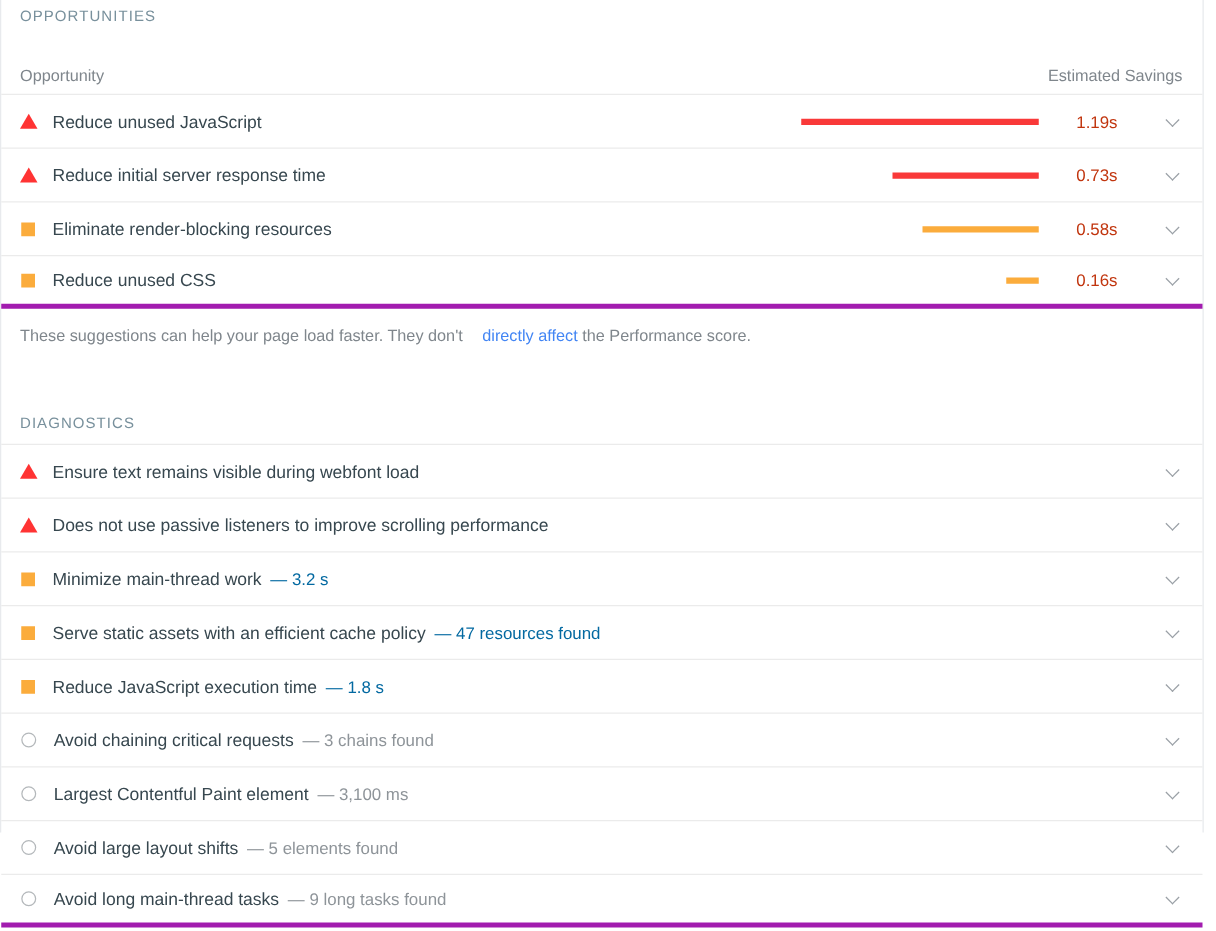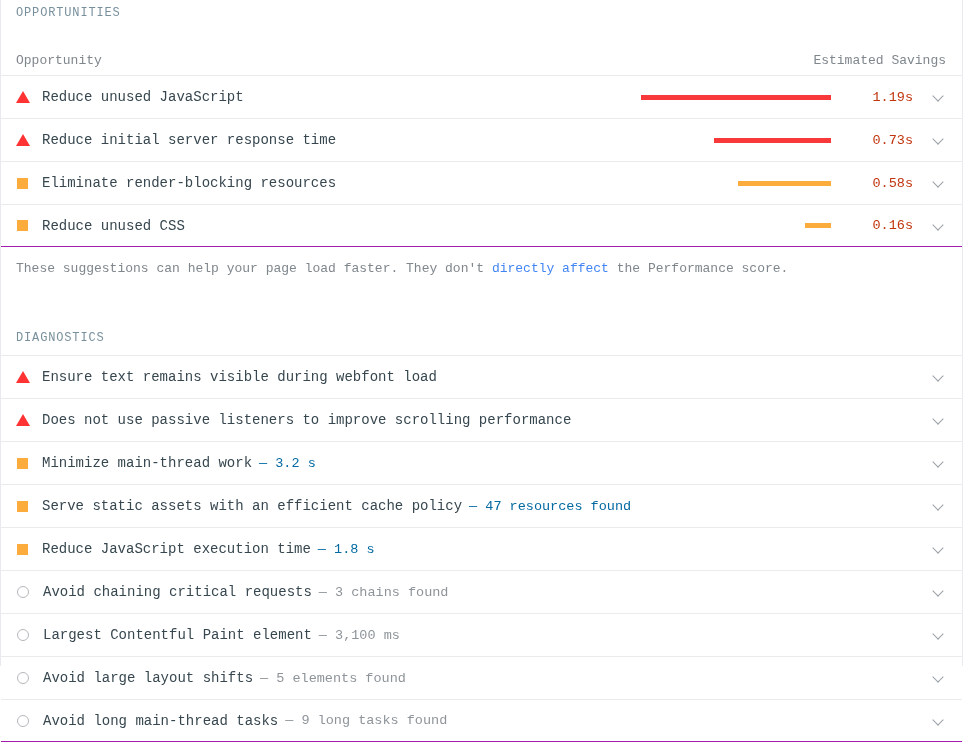--- a/index.html
+++ b/index.html
@@ -16,21 +16,20 @@
   }
 
   .panel {
     position: relative;
     width: 963px;
     height: 666px;
     box-sizing: border-box;
     border-left: 1px solid #e8eaed;
     border-right: 1px solid #e8eaed;
     background: #ffffff;
-    font-family: Liberation Mono, monospace;
   }
 
   
   .section-title {
     font-size: 12px;
     letter-spacing: 0.85px;
     color: #78909c;
     text-transform: uppercase;
     padding: 0 0 0 15px;
   }
@@ -52,21 +51,21 @@
 
   .audit-row {
     position: relative;
     display: flex;
     align-items: center;
     box-sizing: border-box;
     height: 43px;
     padding: 0 16px 0 15px;
     border-top: 1px solid #ebebeb;
   }
-  .audit-row.last { border-bottom: 1px solid #a21caf; }
+  .audit-row.last { border-bottom: 4px solid #a21caf; }
 
   .row-left {
     display: flex;
     align-items: center;
     flex: 1 1 auto;
     min-width: 0;
   }
 
   
   .score-icon {
@@ -125,21 +124,21 @@
     width: 190px;
     display: flex;
     justify-content: flex-end;
   }
   .sparkline .bar {
     height: 5px;
     border-radius: 0;
   }
   .savings {
     width: 52px;
-    text-align: right;
+    text-align: left;
     font-size: 13.5px;
     color: #c1350e;
     margin-left: 30px;
   }
 
   
   .chevron {
     flex: 0 0 auto;
     width: 14px;
     height: 14px;
@@ -160,20 +159,21 @@
 
   
   .footnote {
     padding: 14px 16px 0 15px;
     font-size: 13px;
     color: #7f868c;
   }
   .footnote a {
     color: #4285f4;
     text-decoration: none;
+    margin-left: 12px;
   }
 
   
   .diagnostics-section { margin-top: 55px; }
   .diagnostics-section .rows { margin-top: 10px; text-align: center; }
   .diagnostics-section .audit-row { height: 43px; }
 </style>
 </head>
 <body>
 

